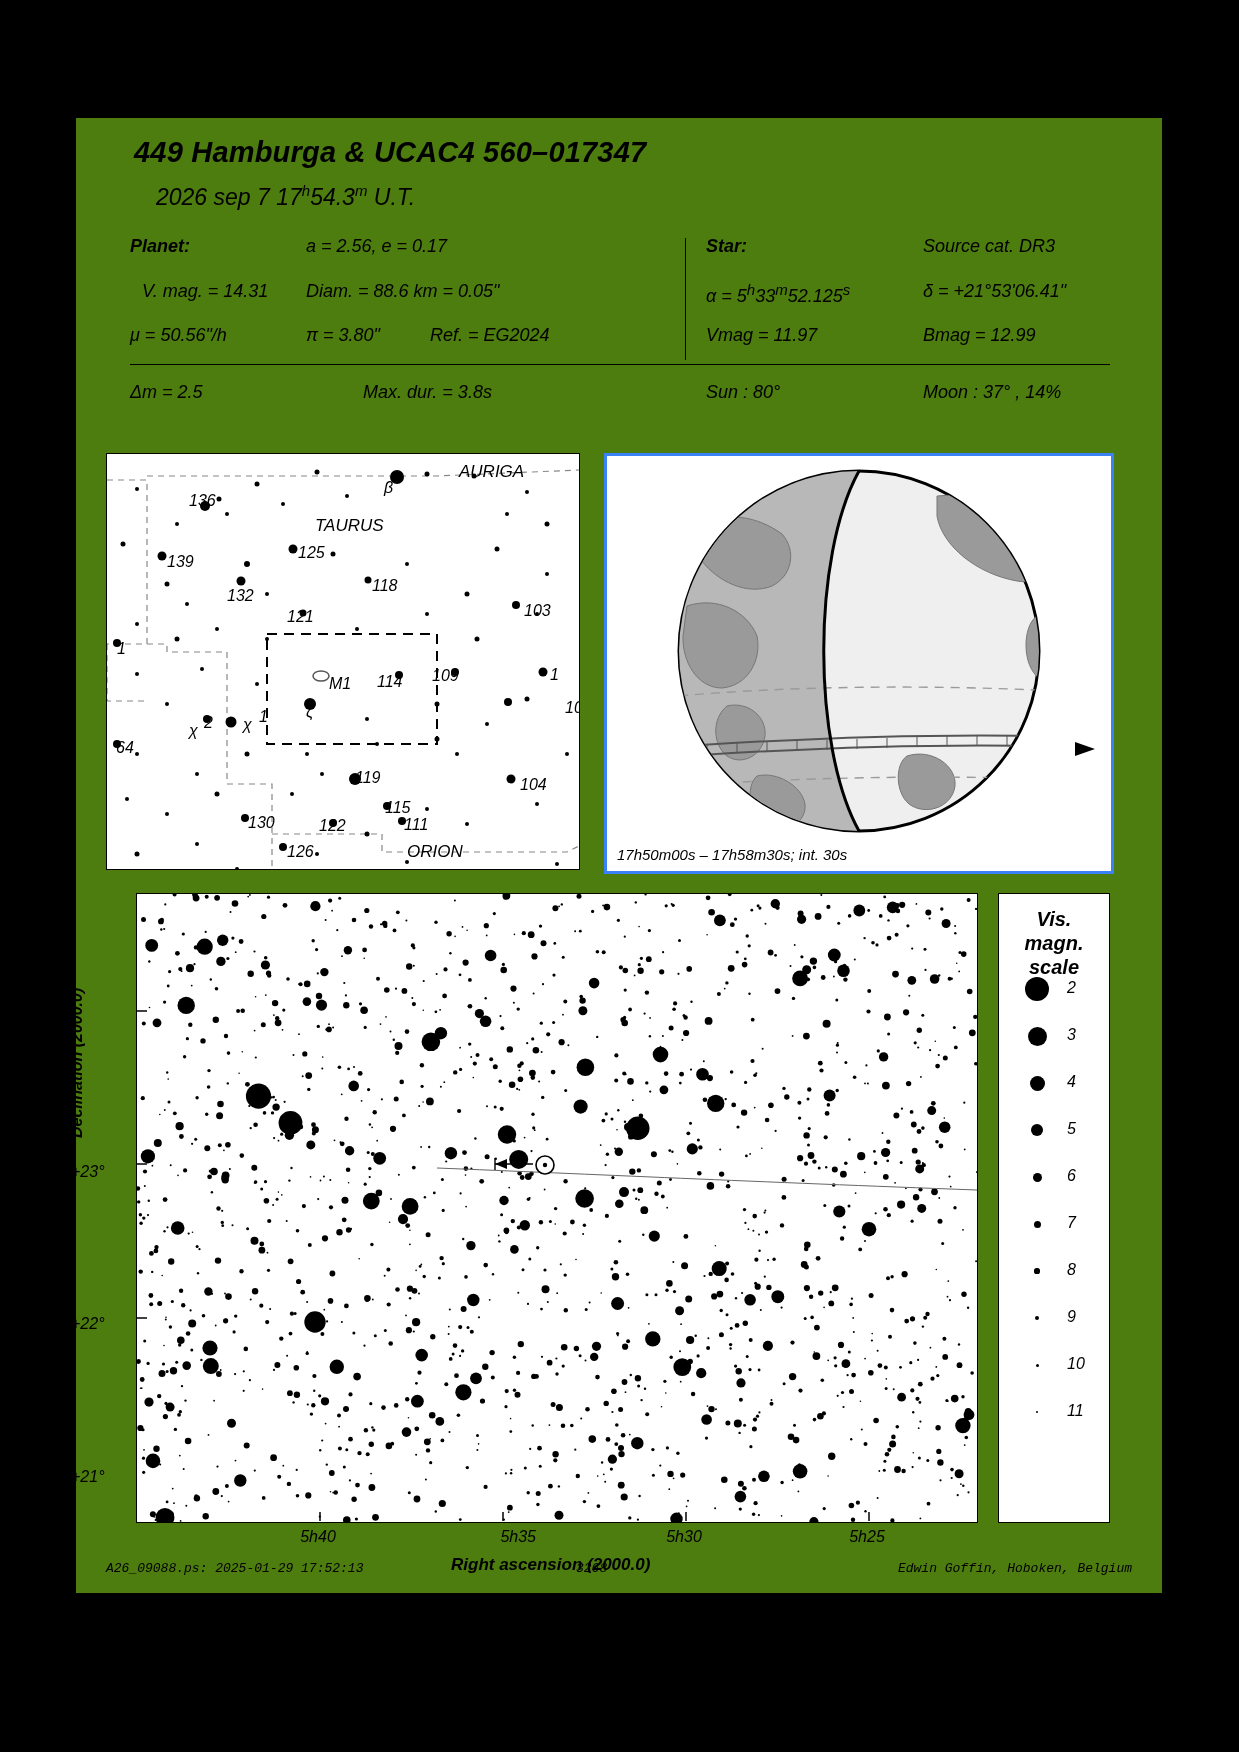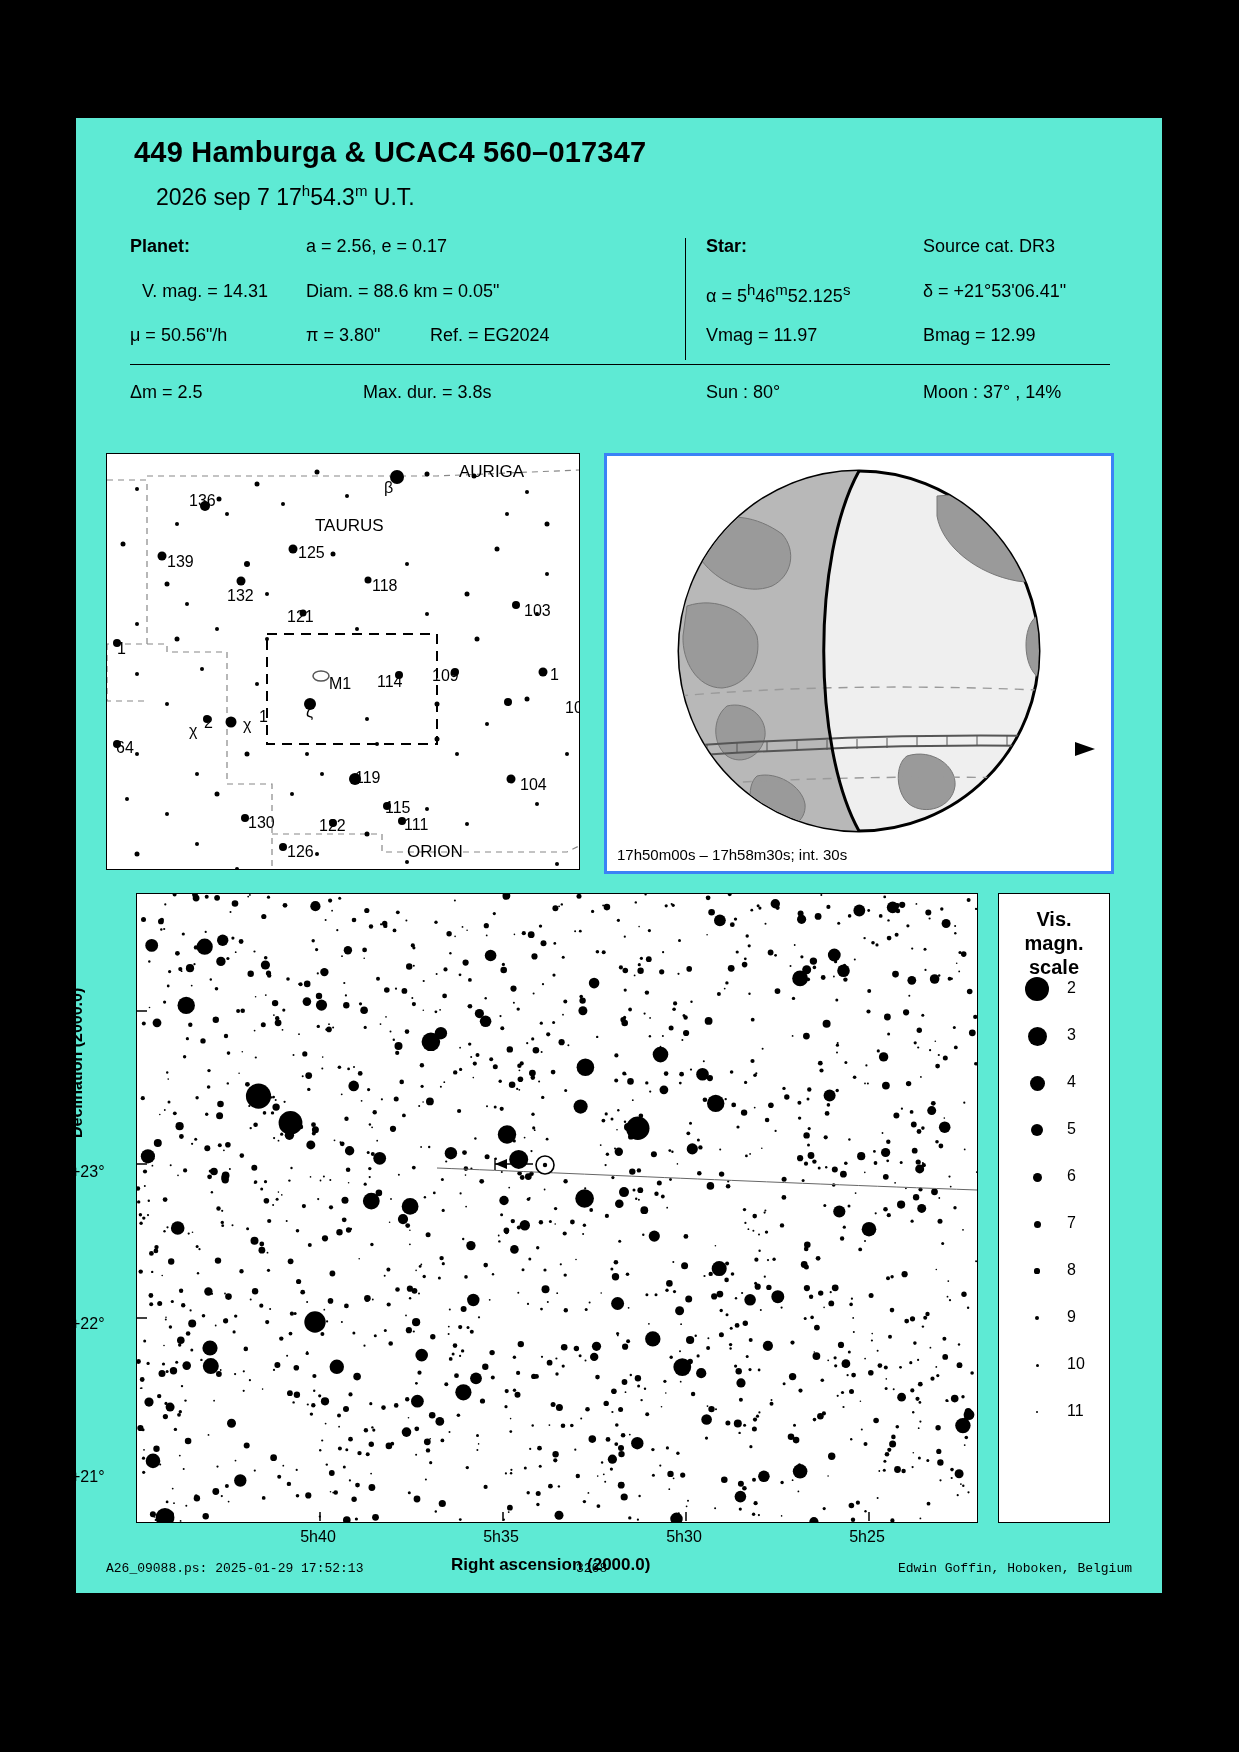--- a/index.html
+++ b/index.html
@@ -1,17 +1,17 @@
 <!DOCTYPE html>
 <html><head>
 <meta charset="utf-8">
 <style>
   html,body{margin:0;padding:0;background:#000;}
   body{width:1239px;height:1752px;font-family:"Liberation Sans",sans-serif;}
-  .page{position:absolute;left:76px;top:118px;width:1086px;height:1475px;background:#5eead4;}
+  .page{position:absolute;left:76px;top:118px;width:1086px;height:1475px;background:#4d7c0f;font-style:italic;}
   .title{position:absolute;left:58px;top:18px;font-size:29px;font-weight:bold;letter-spacing:.2px;}
   .subtitle{position:absolute;left:80px;top:64px;font-size:23px;}
   .sup{font-size:15px;vertical-align:super;}
 
   
   .info{position:absolute;left:54px;top:118px;width:980px;height:160px;}
   .lbl{position:absolute;font-size:18px;}
   .bold{font-weight:bold;}
   .vsep{position:absolute;left:555px;top:2px;width:1px;height:122px;background:#000;}
   .hsep{position:absolute;left:0px;top:128px;width:980px;height:1px;background:#000;}
@@ -60,21 +60,21 @@
     <div class="lbl" style="left:176px;top:45px;">Diam. = 88.6 km = 0.05"</div>
 
     <div class="lbl" style="left:0px;top:89px;">μ =  50.56"/h</div>
     <div class="lbl" style="left:176px;top:89px;">π =  3.80"</div>
     <div class="lbl" style="left:300px;top:89px;">Ref. = EG2024</div>
 
     <div class="lbl bold" style="left:576px;top:0px;">Star:</div>
     <div class="lbl" style="left:793px;top:0px;">Source cat.  DR3</div>
 
     <div class="lbl" style="left:576px;top:45px;">
-      <span>α =  5</span><span class="sup">h</span><span>46</span><span class="sup">m</span><span>52.125</span><span class="sup">s</span>
+      <span>α =  5</span><span class="sup">h</span><span>33</span><span class="sup">m</span><span>52.125</span><span class="sup">s</span>
     </div>
     <div class="lbl" style="left:793px;top:45px;">δ = +21°53'06.41"</div>
 
     <div class="lbl" style="left:576px;top:89px;">Vmag = 11.97</div>
     <div class="lbl" style="left:793px;top:89px;">Bmag = 12.99</div>
 
     <div class="lbl" style="left:0px;top:146px;">Δm = 2.5</div>
     <div class="lbl" style="left:233px;top:146px;">Max. dur. = 3.8s</div>
     <div class="lbl" style="left:576px;top:146px;">Sun :  80°</div>
     <div class="lbl" style="left:793px;top:146px;">Moon :  37° , 14%</div>
@@ -1788,21 +1788,21 @@
   </div>
 
   <div class="axis-y">Declination (2000.0)</div>
   <div class="axis-x">Right ascension (2000.0)</div>
 
   <div class="ytick" style="left:-5px;top:1045px;">+23°</div>
   <div class="ytick" style="left:-5px;top:1197px;">+22°</div>
   <div class="ytick" style="left:-5px;top:1350px;">+21°</div>
 
   <div class="xtick" style="left:207px;top:1410px;">5h40</div>
-  <div class="xtick" style="left:390px;top:1410px;">5h35</div>
+  <div class="xtick" style="left:390px;top:1410px;text-align:right;">5h35</div>
   <div class="xtick" style="left:573px;top:1410px;">5h30</div>
   <div class="xtick" style="left:756px;top:1410px;">5h25</div>
 
   <div class="legbox">
     <div class="legttl" style="left:0;top:14px;">Vis.</div>
     <div class="legttl" style="left:0;top:38px;">magn.</div>
     <div class="legttl" style="left:0;top:62px;">scale</div>
     <div id="legend-items">
         <div class="dot" style="width: 24px; height: 24px; left: 26px; top: 83px;"></div>
         <div class="legnum" style="left: 68px; top: 85px;">2</div>

